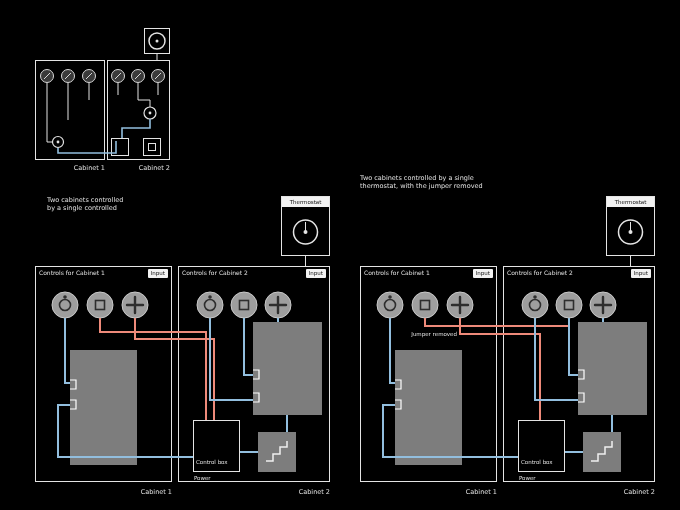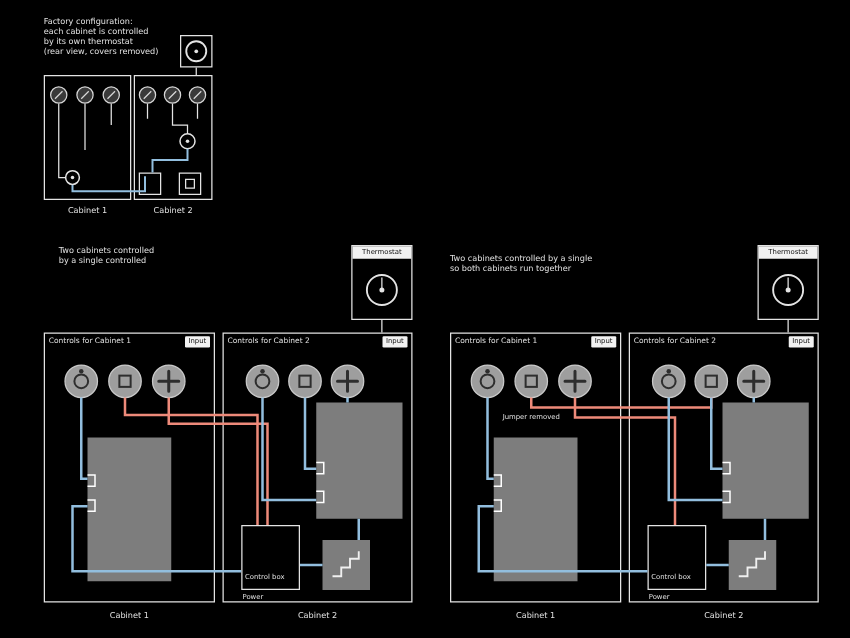--- a/index.html
+++ b/index.html
@@ -9,21 +9,21 @@
     background:var(--background,#000);
     font-family:"DejaVu Sans", sans-serif;
     color:var(--text,#e0e0e0);
     overflow:hidden;
   }
   .box { position:absolute; border:1px solid var(--line,#e4e4e4); z-index:1; background:transparent; }
   .fillbox { position:absolute; background:var(--panel-gray,#7d7d7d); z-index:1; }
   svg.layer { position:absolute; left:0; top:0; z-index:2; pointer-events:none; }
   .txt { position:absolute; font-size:6.5px; line-height:8px; color:var(--text,#e0e0e0); z-index:3; }
   .txt.tiny { font-size:5.5px; line-height:7px; }
-  .center { text-align:center; }
+  .center { text-align:right; }
   .hdr { position:absolute; display:flex; justify-content:space-between; align-items:flex-start; padding:3px 4px; z-index:3; }
   .h-text { font-size:6px; line-height:8px; color:var(--text,#e0e0e0); }
   .badge { background:var(--badge-bg,#f2f2f2); color:var(--badge-text,#111); font-size:5.5px; line-height:7px; padding:1px 3px; border-radius:1px; }
   .tstat-strip { position:absolute; left:0; top:0; right:0; height:10px; line-height:10px; text-align:center;
                  background:var(--badge-bg,#f2f2f2); color:var(--badge-text,#111); font-size:5.5px; z-index:3; }
   
   .w-hot  { stroke:var(--wire-hot,#ee8a7a); stroke-width:2; fill:none; }
   .w-cold { stroke:var(--wire-cold,#92bede); stroke-width:2; fill:none; }
   .w-line { stroke:var(--line,#e4e4e4); stroke-width:1; fill:none; }
   .knob { fill:var(--knob-gray,#9e9e9e); stroke:#c9c9c9; stroke-width:1; }
@@ -32,26 +32,20 @@
   .glyph-plus { stroke:var(--glyph-dark,#2e2e2e); stroke-width:2.4; stroke-linecap:round; fill:none; }
   .dial { stroke:var(--line,#e4e4e4); stroke-width:1.5; fill:none; }
   .dial-dot { fill:var(--line,#e4e4e4); }
   .comp { stroke:var(--line,#e4e4e4); stroke-width:1.2; fill:none; }
 </style>
 </head>
 <body>
 
 <div class="canvas">
 
-  <div class="txt" style="left:35px; top:13px; width:130px;">
-    <div>Factory configuration:</div>
-    <div>each cabinet is controlled</div>
-    <div>by its own thermostat</div>
-    <div>(rear view, covers removed)</div>
-  </div>
 
   <div class="box" style="left:144px; top:28px; width:26px; height:26px;"></div>
   <div class="box" style="left:35px; top:60px; width:70px; height:100px;"></div>
   <div class="box" style="left:107px; top:60px; width:63px; height:100px;"></div>
   <div class="box" style="left:111px; top:138px; width:18px; height:18px;"></div>
   <div class="box" style="left:143px; top:138px; width:18px; height:18px;">
     <div style="position:absolute; left:4px; top:4px; width:8px; height:8px; border:1px solid var(--line,#e4e4e4);"></div>
   </div>
 
   <div class="txt center" style="left:35px; top:164px; width:70px;">Cabinet 1</div>
@@ -82,23 +76,23 @@
   <div class="fillbox" style="left:253px; top:322px; width:69px; height:93px;"></div>
   <div class="box" style="left:193px; top:420px; width:47px; height:52px;"></div>
   <div class="fillbox" style="left:258px; top:432px; width:38px; height:40px;"></div>
 
   <div class="txt tiny" style="left:196px; top:459px; width:42px;">Control box</div>
   <div class="txt tiny" style="left:194px; top:475px; width:40px;">Power</div>
 
   <div class="txt center" style="left:35px; top:488px; width:137px;">Cabinet 1</div>
   <div class="txt center" style="left:178px; top:488px; width:152px;">Cabinet 2</div>
 
-  <div class="txt" style="left:360px; top:203px; width:230px;">
+  <div class="txt" style="left:360px; top:174px; width:230px;">
     <div>Two cabinets controlled by a single</div>
-    <div>so both cabinets run together</div>
+    <div>thermostat, with the jumper removed</div>
   </div>
 
   <div class="box" style="left:606px; top:196px; width:49px; height:60px;">
     <div class="tstat-strip">Thermostat</div>
   </div>
 
   <div class="box" style="left:360px; top:266px; width:137px; height:216px;"></div>
   <div class="box" style="left:503px; top:266px; width:152px; height:216px;"></div>
 
   <div class="hdr" style="left:360px; top:266px; width:137px;">

